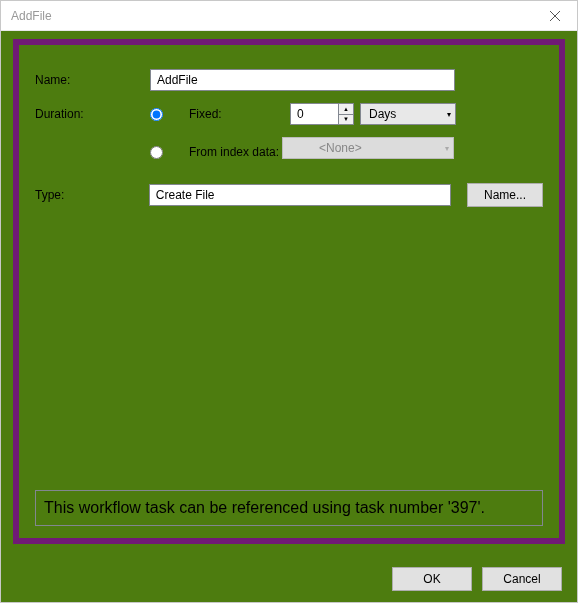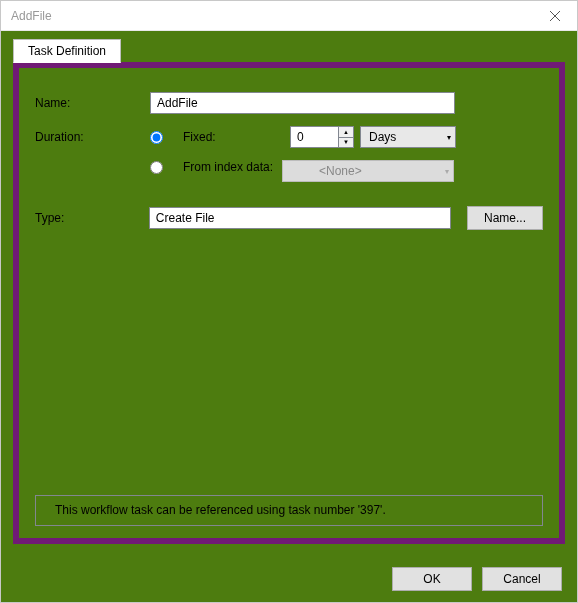--- a/index.html
+++ b/index.html
@@ -90,21 +90,21 @@
     font-size: 12px;
     font-family: inherit;
     background: #fff;
   }
   .name-input { width: 305px; }
   .type-input { width: 305px; }
 
   .radio-wrap {
     display: flex;
     align-items: center;
-    gap: 16px;
+    gap: 22px;
     width: 140px;
   }
   input[type=radio] {
     margin: 0 4px 0 0;
     vertical-align: middle;
   }
   .dur-num-wrap {
     display: flex;
     align-items: stretch;
     margin-right: 6px;
@@ -173,58 +173,55 @@
     height: 24px;
     min-width: 76px;
     font-size: 12px;
     font-family: inherit;
     cursor: pointer;
     padding: 0 10px;
   }
   .btn.wide { min-width: 80px; }
   .info-box {
     border: 1px solid #828790;
-    padding: 6px 19px;
-    font-size: 12px;
+    padding: 6px 8px;
+    font-size: 16px;
     line-height: 1.4;
     margin-top: auto;
   }
   .footer {
     height: 46px;
     display: flex;
     align-items: center;
     justify-content: flex-end;
     gap: 10px;
     padding: 0 15px;
     border-top: 0;
   }
-  .indent-row { padding-left: 115px; display:flex; align-items:flex-start; margin-bottom:12px;}
+  .indent-row { padding-left: 115px; display:flex; align-items:flex-end; margin-bottom:12px;}
   .disabled-text { color: #888; }
 </style>
 </head>
 <body>
 
 <div class="dialog">
 
   <div class="titlebar">
     <span>AddFile</span>
     <span class="spacer"></span>
     <div class="close-btn">
       <svg width="10" height="10" viewBox="0 0 10 10">
         <line x1="0" y1="0" x2="10" y2="10"></line>
         <line x1="10" y1="0" x2="0" y2="10"></line>
       </svg>
     </div>
   </div>
 
   <div class="body">
 
-    <div class="tab-strip">
-      <div class="tab">Task Definition</div>
-    </div>
 
     <div class="tab-panel">
 
       <div class="form-row">
         <div class="form-label">Name:</div>
         <input class="text-input name-input" type="text" value="AddFile" style="">
       </div>
 
       <div class="form-row">
         <div class="form-label">Duration:</div>

